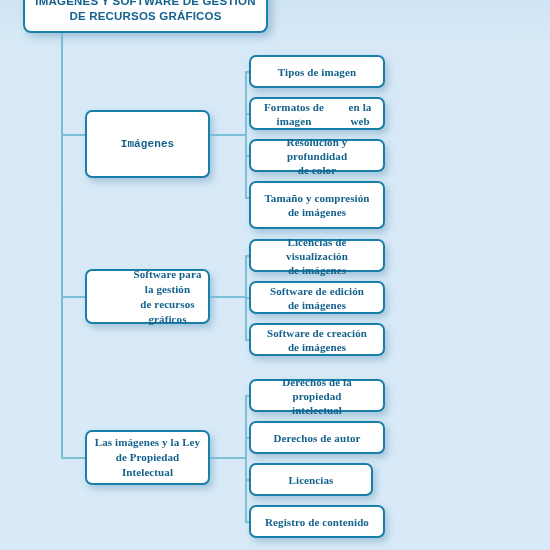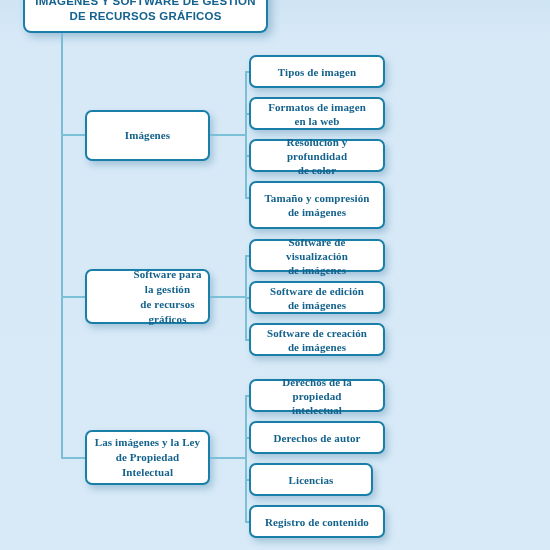--- a/index.html
+++ b/index.html
@@ -83,36 +83,36 @@
 
   <div class="box box-title" style="left:23px; top:-14px; width:245px; height:47px; flex-direction:column;">
     <span>IMÁGENES Y SOFTWARE DE GESTIÓN</span>
     <span>DE RECURSOS GRÁFICOS</span>
   </div>
 
   <div class="line v trunk" style="left:61px; top:33px; height:425px;"></div>
 
   <div class="line h" style="left:61px; top:134px; width:25px;"></div>
 
-  <div class="box box-node" style="left:85px; top:110px; width:125px; height:51px; flex-direction:column;">
+  <div class="box box-node" style="left:85px; top:110px; width:125px; height:68px; flex-direction:column;font-family:Liberation Mono, monospace;">
     <span>Imágenes</span>
   </div>
 
   <div class="line h" style="left:210px; top:134px; width:36px;"></div>
   <div class="line v" style="left:245px; top:71px; height:126px;"></div>
 
   <div class="line h" style="left:245px; top:71px; width:6px;"></div>
   <div class="line h" style="left:245px; top:113px; width:6px;"></div>
   <div class="line h" style="left:245px; top:155px; width:6px;"></div>
   <div class="line h" style="left:245px; top:197px; width:6px;"></div>
 
   <div class="box box-leaf" style="left:249px; top:55px; width:136px; height:33px; flex-direction:column;">
     <span>Tipos de imagen</span>
   </div>
-  <div class="box box-leaf" style="left:249px; top:97px; width:136px; height:33px; flex-direction:column;">
+  <div class="box box-leaf" style="left:249px; top:97px; width:136px; height:33px; flex-direction:row;">
     <span>Formatos de imagen</span>
     <span>en la web</span>
   </div>
   <div class="box box-leaf" style="left:249px; top:139px; width:136px; height:33px; flex-direction:column;align-items:center;">
     <span>Resolución y profundidad</span>
     <span>de color</span>
   </div>
   <div class="box box-leaf" style="left:249px; top:181px; width:136px; height:48px; flex-direction:column;">
     <span>Tamaño y compresión</span>
     <span>de imágenes</span>
@@ -126,21 +126,21 @@
   </div>
 
   <div class="line h" style="left:210px; top:296px; width:36px;"></div>
   <div class="line v" style="left:245px; top:255px; height:84px;"></div>
 
   <div class="line h" style="left:245px; top:255px; width:6px;"></div>
   <div class="line h" style="left:245px; top:297px; width:6px;"></div>
   <div class="line h" style="left:245px; top:339px; width:6px;"></div>
 
   <div class="box box-leaf" style="left:249px; top:239px; width:136px; height:33px; flex-direction:column;">
-    <span>Software de visualización</span>
+    <span>Licencias de visualización</span>
     <span>de imágenes</span>
   </div>
   <div class="box box-leaf" style="left:249px; top:281px; width:136px; height:33px; flex-direction:column;">
     <span>Software de edición</span>
     <span>de imágenes</span>
   </div>
   <div class="box box-leaf" style="left:249px; top:323px; width:136px; height:33px; flex-direction:column;">
     <span>Software de creación</span>
     <span>de imágenes</span>
   </div>

